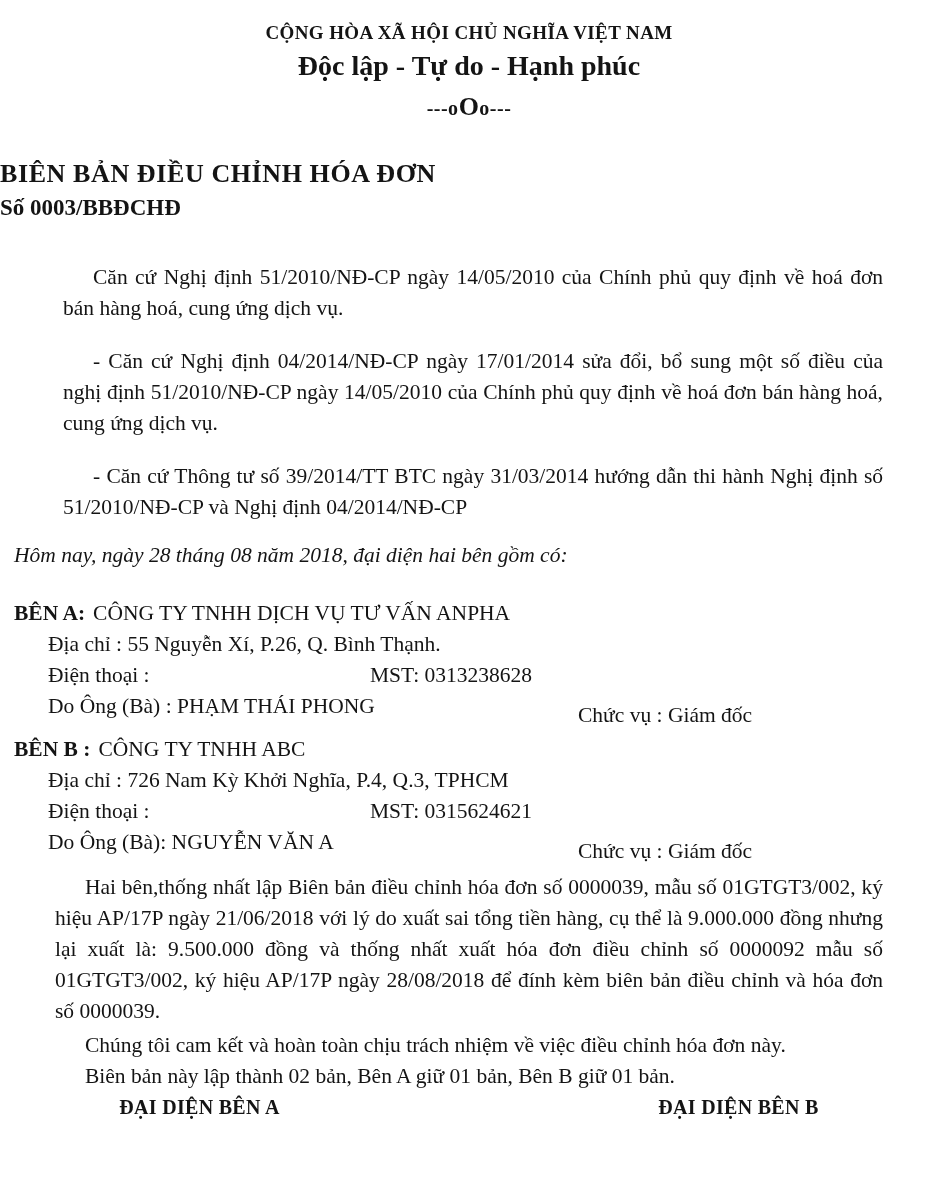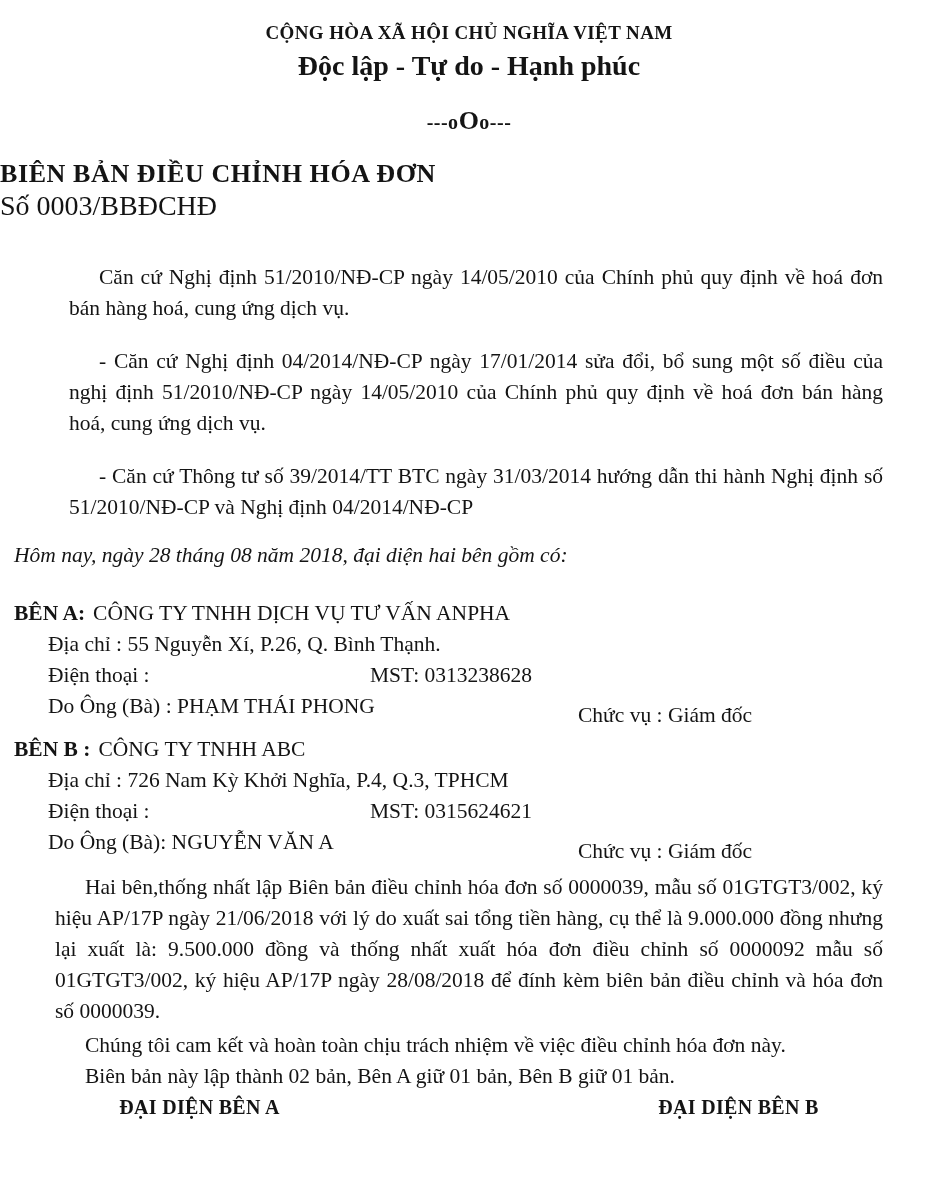--- a/index.html
+++ b/index.html
@@ -36,21 +36,21 @@
   }
   .natl-line2 {
     font-size: 28px;
     font-weight: bold;
     margin-top: 6px;
     line-height: 1.15;
   }
   .natl-sep {
     font-size: 20px;
     font-weight: bold;
-    margin-top: 24px;
+    margin-top: 10px;
     letter-spacing: 0.5px;
     font-family: Liberation Serif, serif;
   }
   .natl-sep .big-o {
     font-size: 26px;
   }
 
   
   .doc-title-block {
     position: absolute;
@@ -59,38 +59,39 @@
     width: 797px;
     text-align: left;
   }
   .doc-title {
     font-size: 26px;
     font-weight: bold;
     letter-spacing: 0.6px;
     line-height: 1.2;
   }
   .doc-number {
-    font-size: 28px;
-    font-weight: normal;
+    font-size: 23px;
+    font-weight: bold;
+    margin-top: 5px;
     line-height: 1.2;
   }
 
   
   .legal-block {
     position: absolute;
     top: 262px;
     left: 55px;
     width: 828px;
   }
   .legal-para {
     font-size: 21.5px;
     line-height: 31px;
     text-align: justify;
     text-indent: 30px;
-    margin: 0 0 22px 14px;
+    margin: 0 0 22px 8px;
   }
   .legal-para:last-child { margin-bottom: 0; }
 
   
   .today-line {
     position: absolute;
     top: 540px;
     left: 14px;
     width: 900px;
     font-size: 21.5px;

